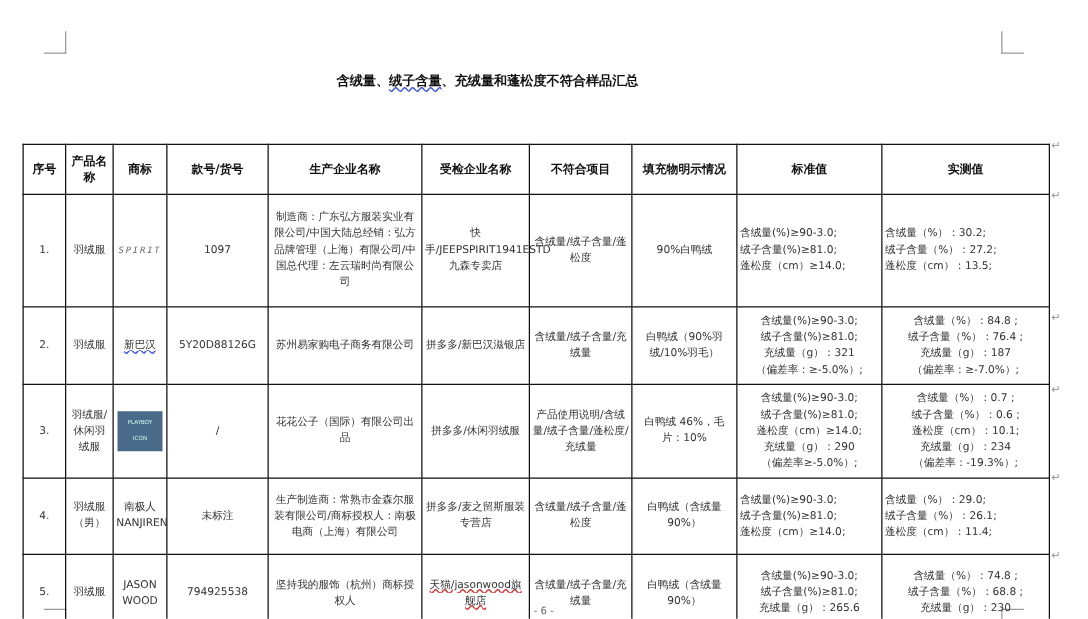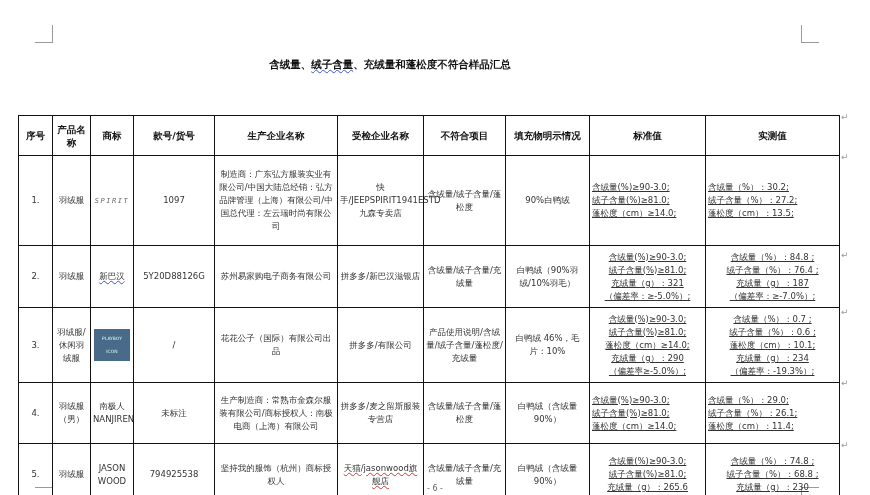--- a/index.html
+++ b/index.html
@@ -20,21 +20,21 @@
   tr.r3 td { height: 75px; }
   tr.r4 td { height: 61px; }
   tr.r5 td { height: 62px; }
   .left { text-align: left; }
   .ul { text-decoration: underline wavy #3b56c9; text-decoration-thickness: 1px; }
   .ulr { text-decoration: underline wavy #c93b3b; text-decoration-thickness: 1px; }
   .logo-spirit { display: inline-block; font-size: 7px; letter-spacing: 1.5px; color: #666; font-family: "DejaVu Sans Mono", monospace; font-style: italic; }
   .logo-playboy { display: inline-block; background: #4a6a8a; color: #cfe; font-size: 4.5px; padding: 3px 3px; width: 36px; }
   .para { position: absolute; font-size: 9px; color: #999; }
   .pagenum { position: absolute; left: 0; width: 870px; top: 484px; text-align: center; font-size: 8px; color: #666; }
-  .line { display: block; white-space: nowrap; text-decoration: underline; }
+  .line { display: block; white-space: nowrap; }
 </style>
 </head>
 <body>
 
 <div class="corner tl"></div>
 <div class="corner tr"></div>
 <div class="corner bl"></div>
 <div class="corner br"></div>
 
 <div class="title">
@@ -110,21 +110,21 @@
         <span class="line">充绒量（g）：187</span>
         <span class="line">（偏差率：≥-7.0%）;</span>
       </td>
     </tr>
     <tr class="r3">
       <td>3.</td>
       <td>羽绒服/休闲羽绒服</td>
       <td><span class="logo-playboy">PLAYBOY ICON</span></td>
       <td>/</td>
       <td>花花公子（国际）有限公司出品</td>
-      <td>拼多多/有限公司</td>
+      <td>拼多多/休闲羽绒服</td>
       <td>产品使用说明/含绒量/绒子含量/蓬松度/充绒量</td>
       <td>白鸭绒 46%，毛片：10%</td>
       <td>
         <span class="line">含绒量(%)≥90-3.0;</span>
         <span class="line">绒子含量(%)≥81.0;</span>
         <span class="line">蓬松度（cm）≥14.0;</span>
         <span class="line">充绒量（g）：290</span>
         <span class="line">（偏差率≥-5.0%）;</span>
       </td>
       <td>

